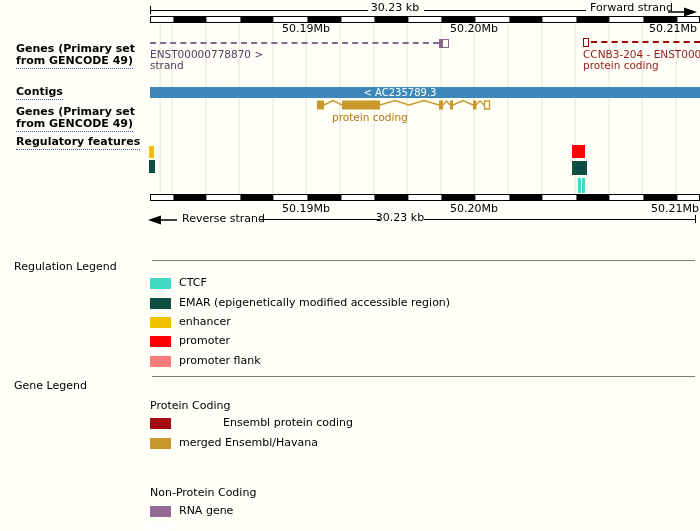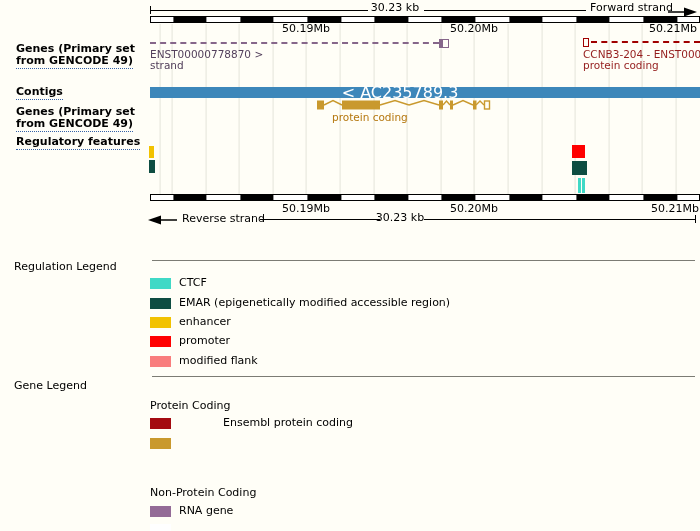--- a/index.html
+++ b/index.html
@@ -25,21 +25,21 @@
     background-position:21.6px 0;
   }
   .tracklabel{color:#000;font-weight:bold;}
   .tracklabel .u{border-bottom:1px dotted #3562a8;padding-bottom:1px;}
   .dash{position:absolute;height:0;border-top:2px dashed #86668a;}
   .box{position:absolute;box-sizing:border-box;}
   .legend-sep{position:absolute;left:152px;width:543px;height:1px;background:#7c7c74;}
   .swatch{position:absolute;width:21px;height:11px;}
   .contig-bar{position:absolute;left:150px;top:87px;width:550px;height:11px;}
   .contig-text{position:absolute;left:150px;top:87px;width:500px;text-align:center;
-    color:#fff;font-size:16px;line-height:11px;}
+    color:#fff;font-size:10px;line-height:11px;}
   .genelab{font-size:10.5px;line-height:11px;}
 </style>
 </head>
 <body>
 
 <div id="stage">
 
   <div class="vcap" style="left:150px;top:6px;height:8px;"></div>
   <div class="hline" style="left:150px;top:10px;width:218px;"></div>
   <span class="abs ctr" style="left:395px;top:2px;">30.23 kb</span>
@@ -143,31 +143,32 @@
   <div class="swatch" style="left: 150px; top: 298px; background-color: rgb(14, 77, 66);"></div>
   <span class="abs" style="left:179px;top:297px;">EMAR (epigenetically modified accessible region)</span>
 
   <div class="swatch" style="left: 150px; top: 317px; background-color: rgb(242, 194, 0);"></div>
   <span class="abs" style="left:179px;top:316px;">enhancer</span>
 
   <div class="swatch" style="left: 150px; top: 336px; background-color: rgb(255, 0, 0);"></div>
   <span class="abs" style="left:179px;top:335px;">promoter</span>
 
   <div class="swatch" style="left: 150px; top: 356px; background-color: rgb(249, 125, 125);"></div>
-  <span class="abs" style="left:179px;top:355px;">modified flank</span>
+  <span class="abs" style="left:179px;top:355px;">promoter flank</span>
 
   <div class="legend-sep" style="top:376px;"></div>
   <span class="abs" style="left:14px;top:380px;">Gene Legend</span>
 
   <span class="abs" style="left:150px;top:400px;">Protein Coding</span>
 
   <div class="swatch" style="left: 150px; top: 418px; background-color: rgb(164, 10, 16);"></div>
   <span class="abs" style="left:179px;top:417px;margin-left:44px;">Ensembl protein coding</span>
 
   <div class="swatch" style="left: 150px; top: 438px; background-color: rgb(201, 153, 46);"></div>
+  <span class="abs" style="left:179px;top:437px;">merged Ensembl/Havana</span>
 
   <span class="abs" style="left:150px;top:487px;">Non-Protein Coding</span>
 
   <div class="swatch" style="left: 150px; top: 506px; background-color: rgb(148, 107, 151);"></div>
   <span class="abs" style="left:179px;top:505px;">RNA gene</span>
 
   <div class="swatch" style="left:150px;top:524px;background:#ffffff;"></div>
 </div>
 
 </body></html>

